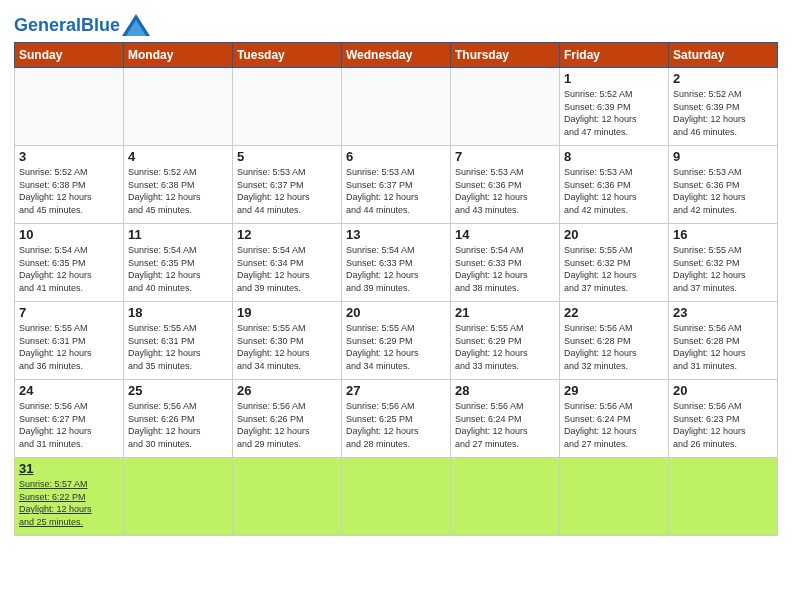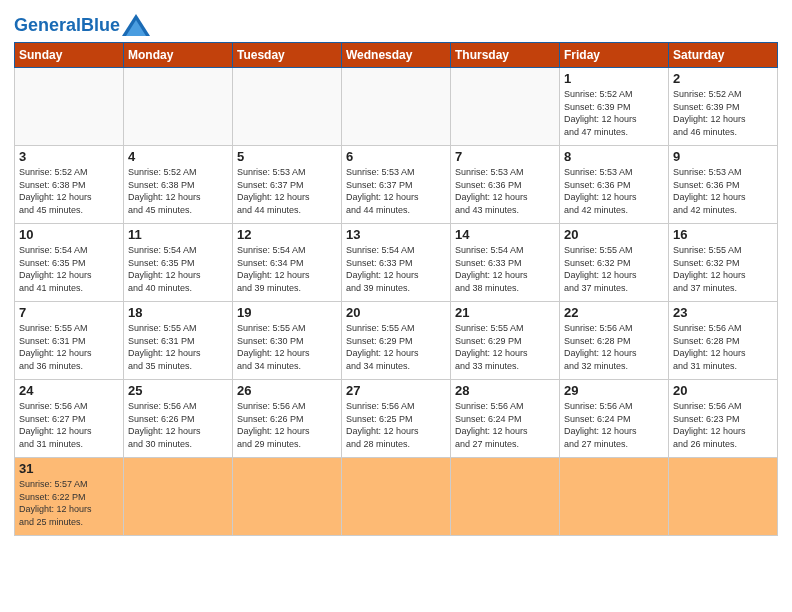--- a/index.html
+++ b/index.html
@@ -91,21 +91,22 @@
     }
     .day-info {
       font-size: 9px;
       color: #333;
       line-height: 1.4;
     }
     .calendar tr td {
       height: 78px;
     }
     .calendar tr:last-child td {
-      background: #fdba74;
+      background: #bef264;
+      text-decoration: underline;
     }
   </style>
 </head>
 <body>
 
 <div class="page">
   <div class="header-area">
     <div class="logo">
       <span class="logo-text">
         <span>General</span><span style="color:#1a6bb5;font-weight:bold;">Blue</span>

